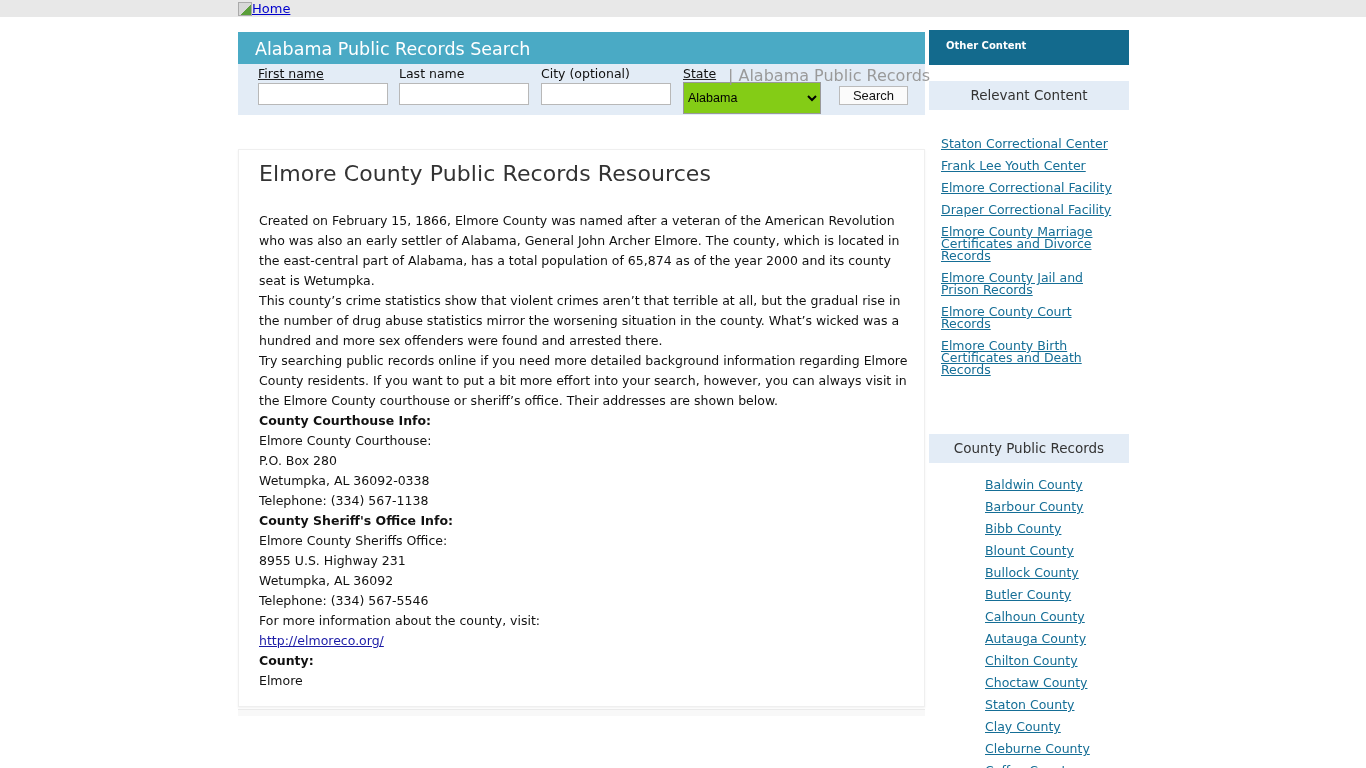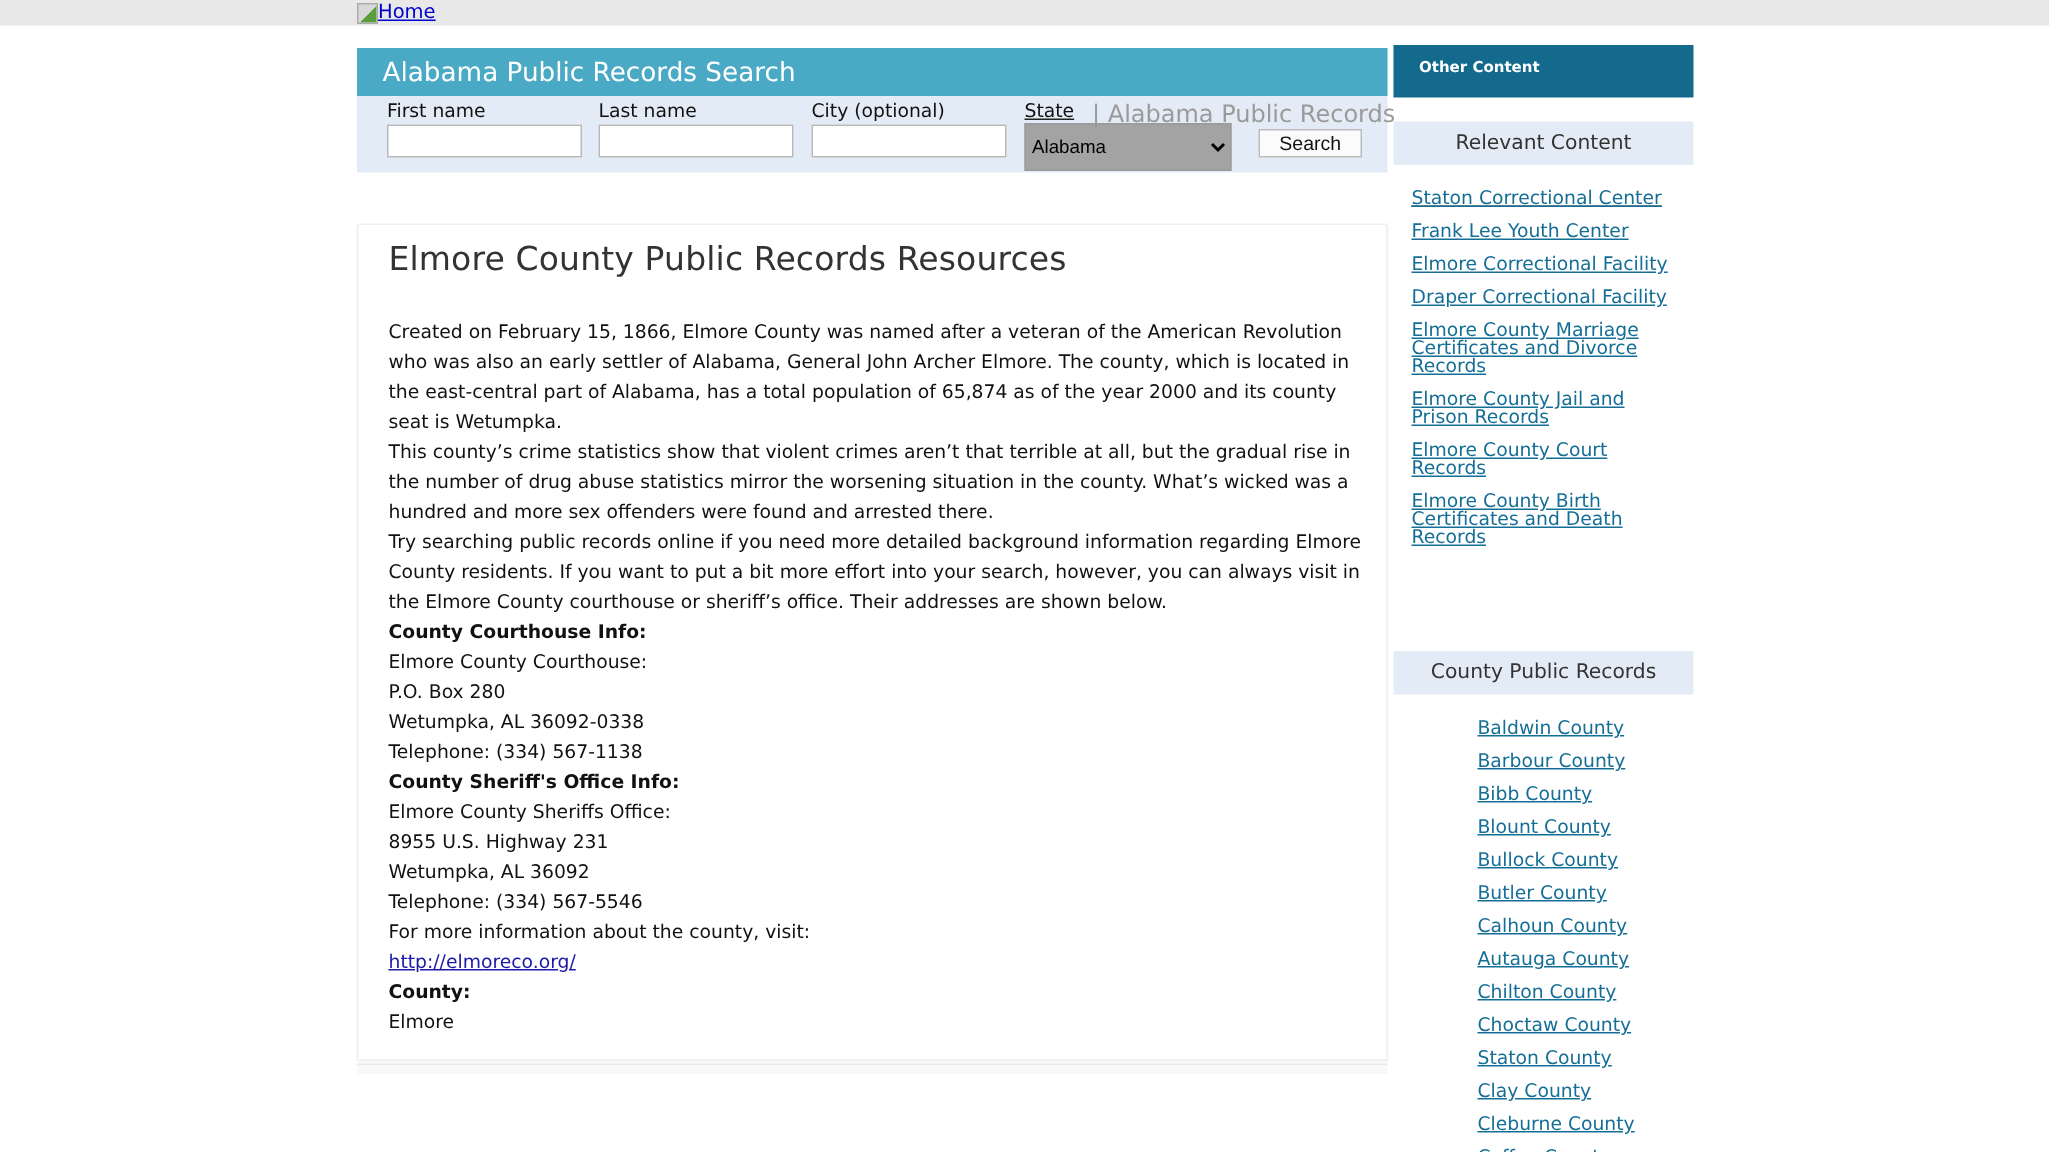--- a/index.html
+++ b/index.html
@@ -37,21 +37,21 @@
   }
   .field { position: absolute; top: 2px; }
   .field-label { font-size: 12.5px; color: #111; display: block; height: 16px; }
   .field input {
     width: 130px; height: 22px; box-sizing: border-box;
     border: 1px solid #b8b8b8; background: #fff; margin-top: 1px; padding: 0 3px;
     font-size: 12px;
   }
   .field select {
     width: 138px; height: 32px; box-sizing: border-box;
-    border: 1px solid #999; background: #a3a3a3; font-size: 12.5px;
+    border: 1px solid #999; background: #84cc16; font-size: 12.5px;
     font-family: "Liberation Sans", sans-serif;
   }
   .search-btn {
     position: absolute; left: 601px; top: 22px; width: 69px; height: 19px;
     border: 1px solid #bbb; background: #fbfbfb; font-size: 13px;
     font-family: "Liberation Sans", sans-serif; color: #111; padding: 0;
   }
   .ghost-text {
     position: absolute; left: 728px; top: 66px; color: #9a9a9a; font-size: 16px;
     white-space: nowrap; width: 202px; overflow: hidden;
@@ -88,38 +88,38 @@
     position: absolute; left: 929px; width: 200px; height: 29px;
     background: #e3ecf6; color: #333; font-size: 13.5px; text-align: center;
     line-height: 29px;
   }
   .link-list {
     position: absolute; left: 941px; width: 180px; margin: 0; padding: 0; list-style: none;
   }
   .link-list li { font-size: 12.5px; line-height: 12px; }
   .link-list a { color: #156e96; text-decoration: underline; }
   .relevant li { margin-bottom: 10px; }
-  .relevant li:first-child { margin-top: 0; text-decoration: underline; }
+  .relevant li:first-child { margin-top: 12px; }
   .counties li { margin-bottom: 10px; margin-left: 44px; }
 </style>
 </head>
 <body>
 
 <div class="topbar"></div>
 <a class="home-link">
   <span class="broken-img"></span>
   <span>Home</span>
 </a>
 
 <div class="search-band">
   <div class="search-title">Alabama Public Records Search</div>
 </div>
 
 <div class="search-form">
-  <div class="field" style="left:20px;">
+  <div class="field" style="left:20px;text-decoration:underline;">
     <span class="field-label">First name</span>
     <input type="text" value="" style="">
   </div>
   <div class="field" style="left:161px;">
     <span class="field-label">Last name</span>
     <input type="text" value="" style="">
   </div>
   <div class="field" style="left:303px;">
     <span class="field-label">City (optional)</span>
     <input type="text" value="" style="">

